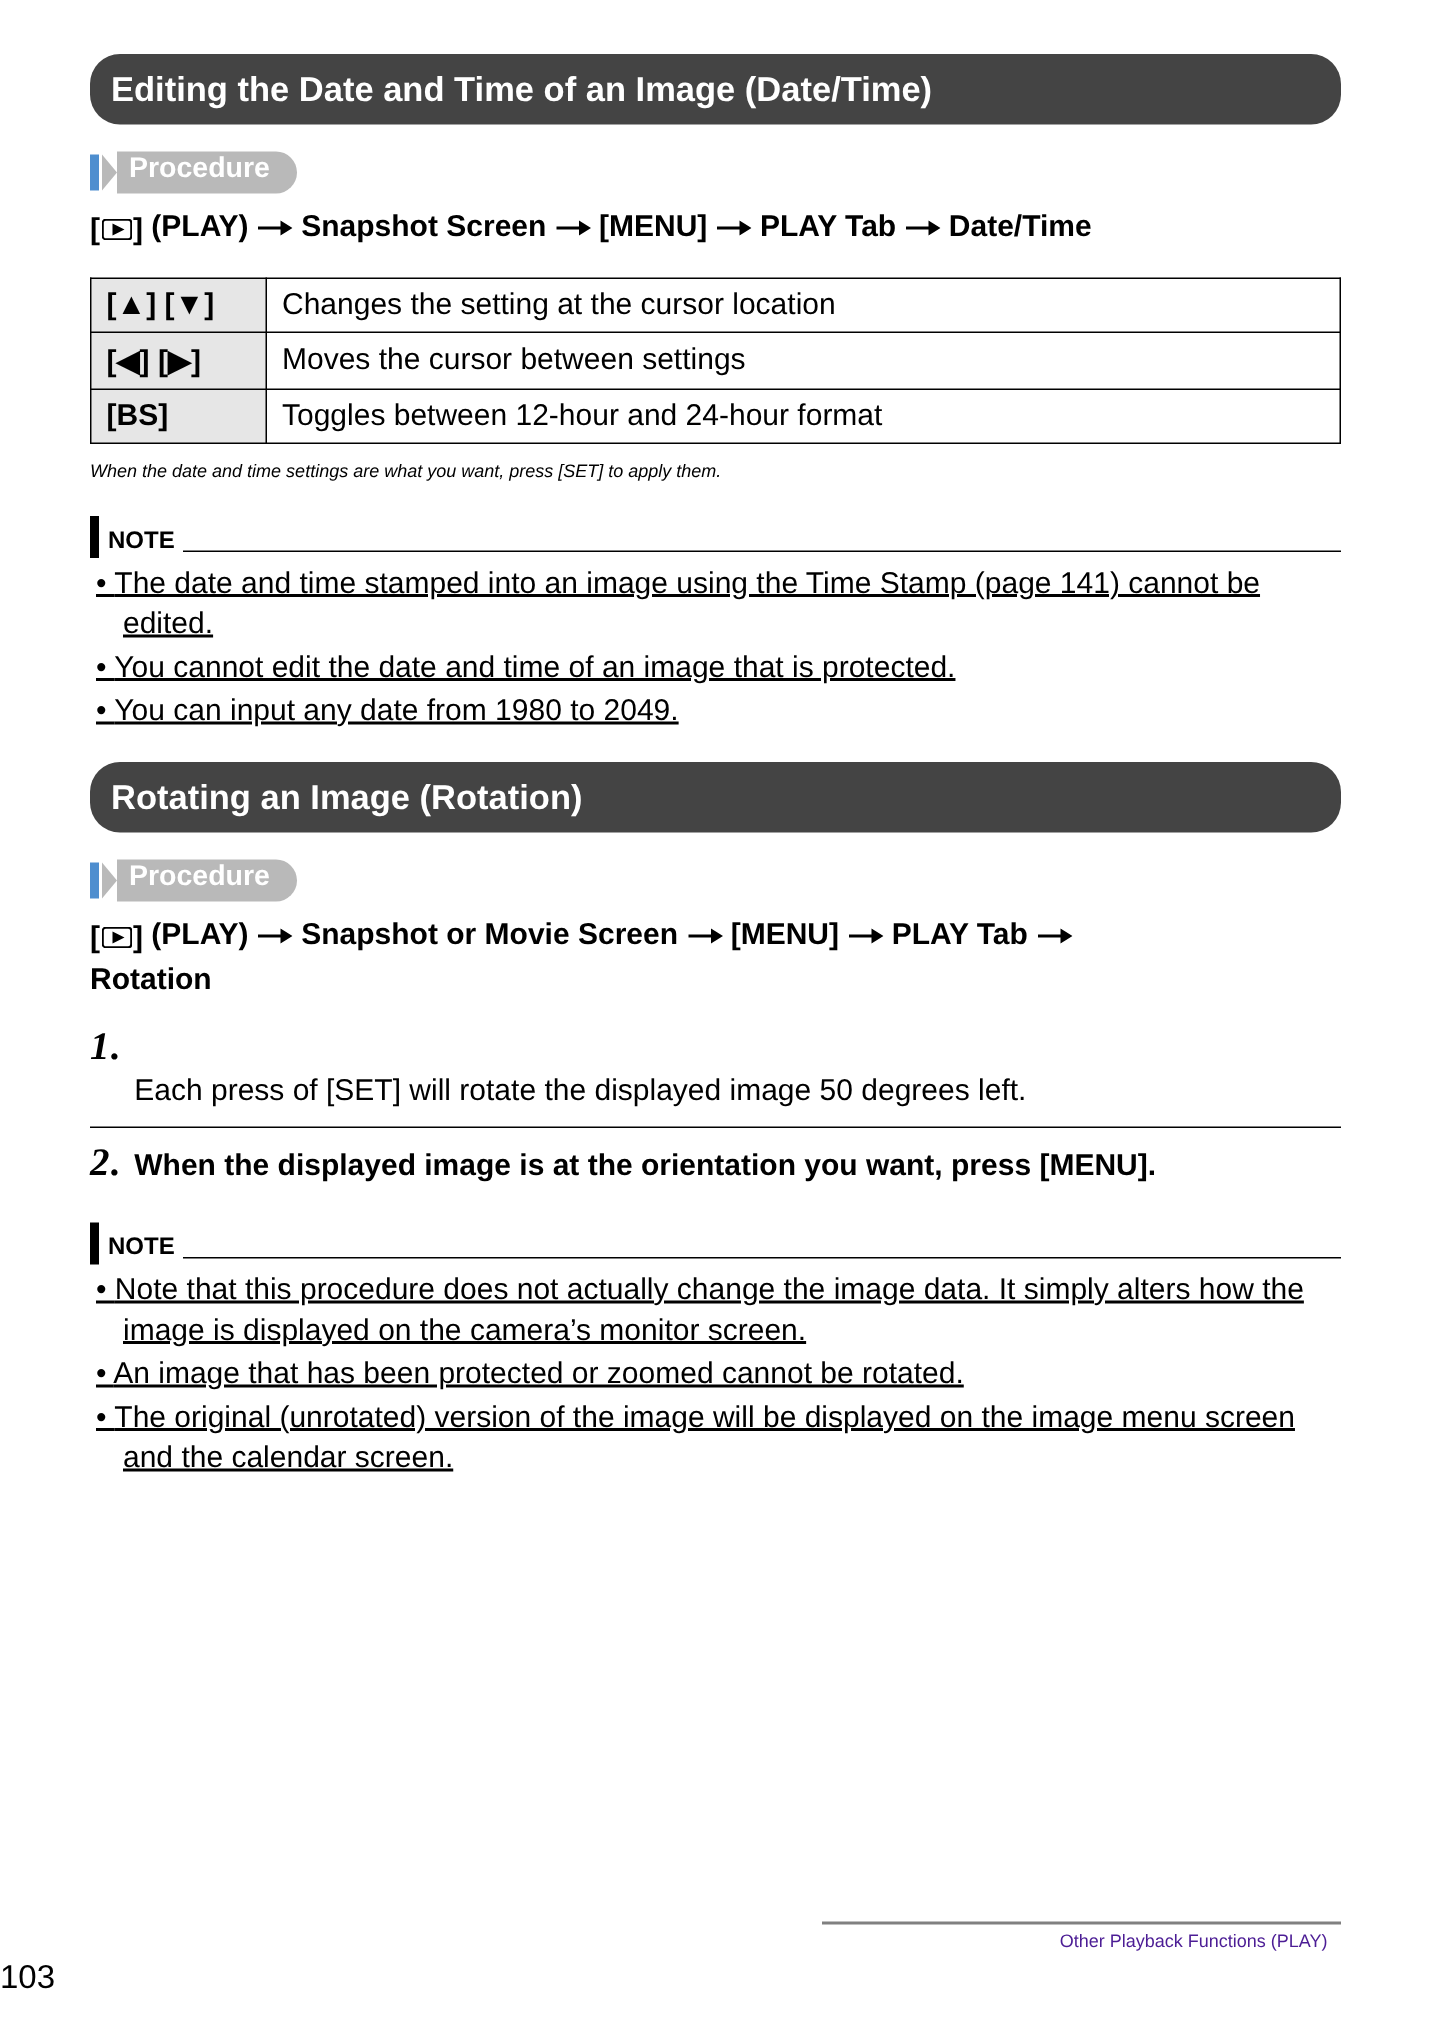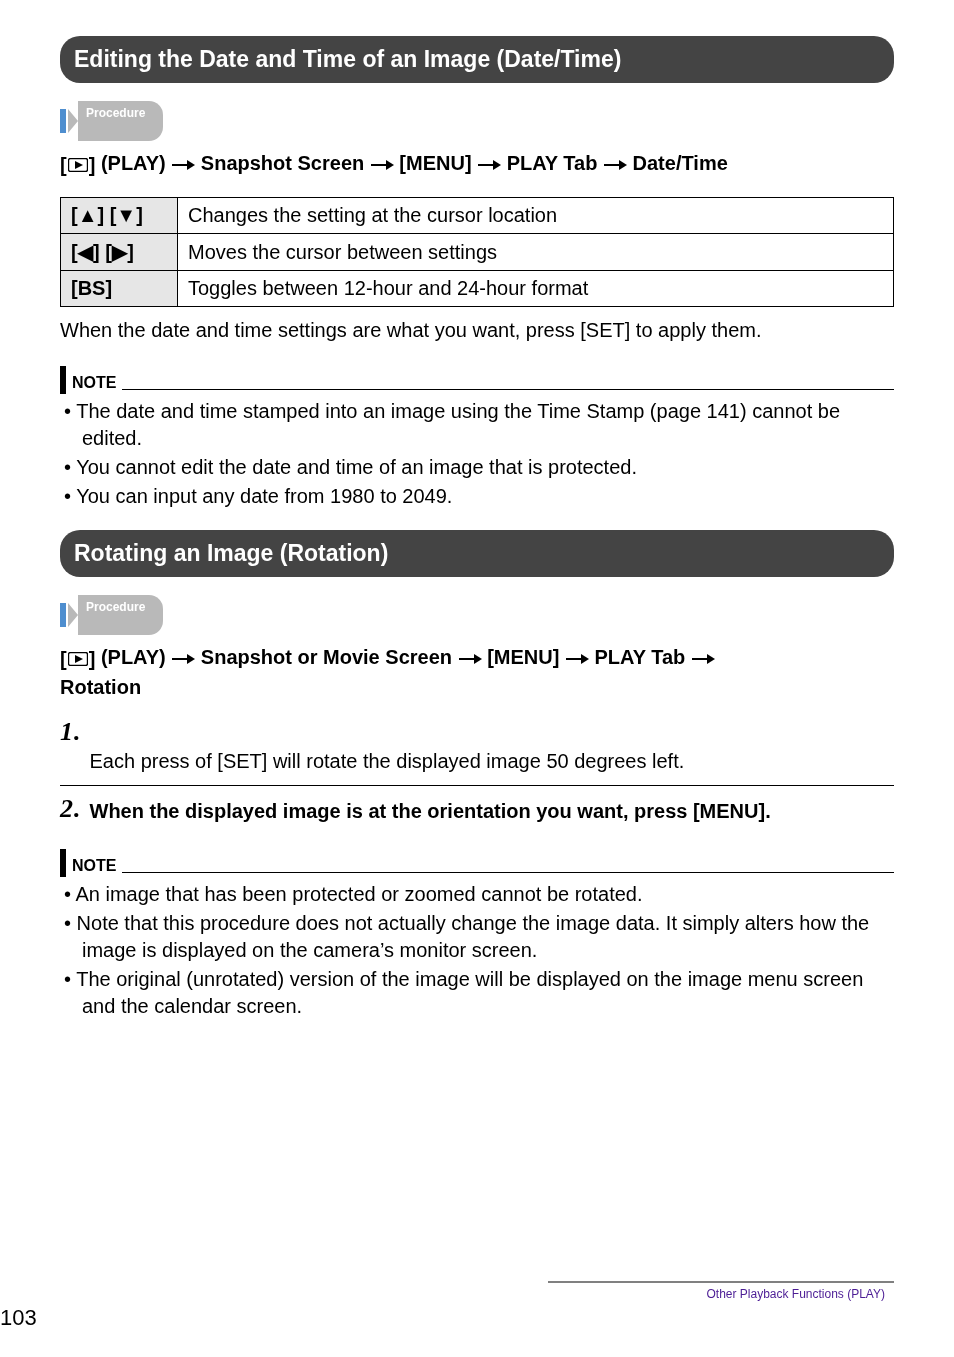--- a/index.html
+++ b/index.html
@@ -46,26 +46,26 @@
     width: 0;
     height: 0;
     border-top: 12px solid transparent;
     border-bottom: 12px solid transparent;
     border-left: 10px solid #b9b9b9;
   }
   .proc-pill {
     background: #b9b9b9;
     color: #fff;
     font-weight: bold;
-    font-size: 12px;
+    font-size: 19px;
     padding: 3px 18px 3px 8px;
     border-top-right-radius: 14px;
     border-bottom-right-radius: 14px;
     display: inline-block;
-    height: 40px;
+    height: 28px;
     line-height: 18px;
     box-sizing: border-box;
   }
 
   
   .proc-path {
     font-weight: bold;
     font-size: 20px;
     margin: 6px 0 18px 0;
     line-height: 1.4;
@@ -89,23 +89,24 @@
   }
   table.settings td.keycell {
     background: #e6e6e6;
     font-weight: bold;
     white-space: nowrap;
     width: 96px;
   }
 
   
   .body-text {
-    font-size: 20px;
+    font-size: 12px;
     line-height: 1.35;
     margin: 4px 0 22px 0;
+    font-style: italic;
   }
 
   
   .note-row {
     display: flex;
     align-items: flex-end;
     margin: 14px 0 2px 0;
   }
   .note-bar {
     width: 6px;
@@ -126,20 +127,21 @@
     margin-left: 6px;
     margin-bottom: 4px;
   }
 
   ul.bullets {
     list-style: none;
     margin: 4px 0 20px 0;
     padding: 0 0 0 4px;
     font-size: 20px;
     line-height: 1.35;
+    text-decoration: underline;
   }
   ul.bullets > li {
     padding-left: 18px;
     text-indent: -18px;
     margin: 0 0 2px 0;
   }
   ul.bullets > li::before {
     content: "• ";
   }
 
@@ -348,22 +350,22 @@
       <span class="lead">When the displayed image is at the orientation you want, press [MENU].</span>
     </div>
   </div>
 
   <div class="note-row" style="margin-top:24px;">
     <div class="note-bar"></div>
     <span class="note-label">NOTE</span>
     <div class="note-rule"></div>
   </div>
   <ul class="bullets">
+    <li>Note that this procedure does not actually change the image data. It simply alters how the image is displayed on the camera’s monitor screen.</li>
     <li>An image that has been protected or zoomed cannot be rotated.</li>
-    <li>Note that this procedure does not actually change the image data. It simply alters how the image is displayed on the camera’s monitor screen.</li>
     <li>The original (unrotated) version of the image will be displayed on the image menu screen and the calendar screen.</li>
   </ul>
 
   <div class="footer">
     <div class="footer-bar"></div>
     <div class="footer-right">Other Playback Functions (PLAY)</div>
     <div class="footer-pageno">103</div>
   </div>
 
 </div>

